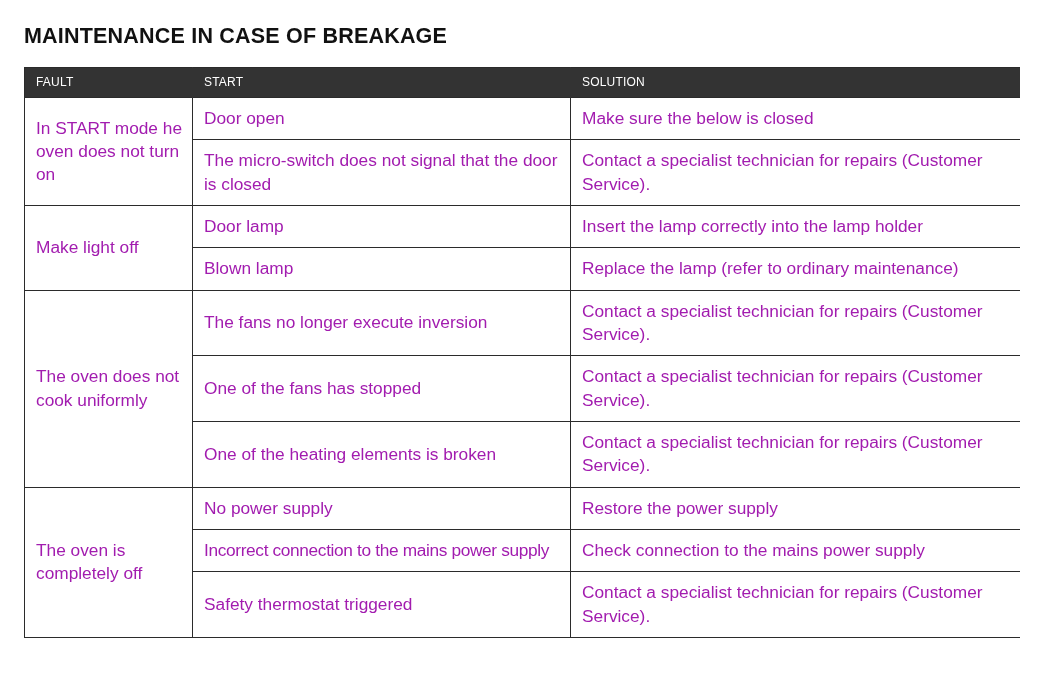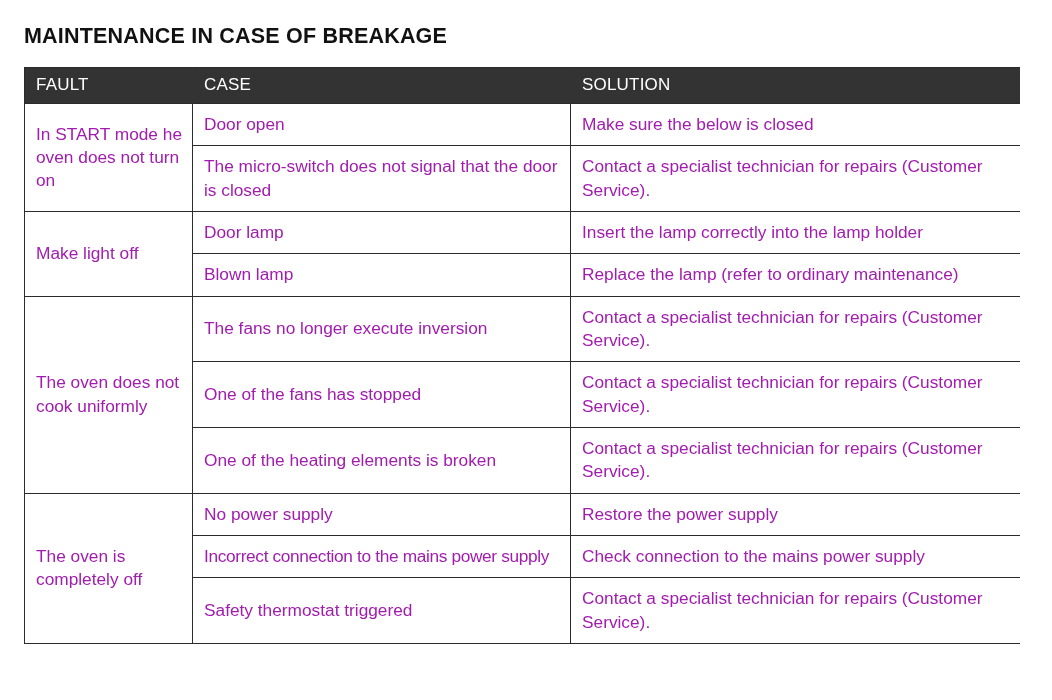--- a/index.html
+++ b/index.html
@@ -39,21 +39,21 @@
     table-layout: fixed;
     border: 1.5px solid #2b2b2b;
   }
   table#fault-table col.c-fault { width: 168px; }
   table#fault-table col.c-cause { width: 378px; }
   table#fault-table col.c-solution { width: 460px; }
   table#fault-table thead th {
     background: #333333;
     color: #ffffff;
     font-weight: normal;
-    font-size: 17px;
+    font-size: 12px;
     text-align: left;
     padding: 7px 10px 8px 11px;
     border-right: 1.5px solid #333333;
     letter-spacing: 0.2px;
   }
   table#fault-table thead th:last-child { border-right: none; }
   table#fault-table td {
     border: 1.5px solid #2b2b2b;
     font-size: 17.3px;
     line-height: 1.35;
@@ -74,21 +74,21 @@
 
   <table id="fault-table">
     <colgroup>
       <col class="c-fault">
       <col class="c-cause">
       <col class="c-solution">
     </colgroup>
     <thead>
       <tr>
         <th>FAULT</th>
-        <th>CASE</th>
+        <th>START</th>
         <th>SOLUTION</th>
       </tr>
     </thead>
     <tbody>
 
       <tr>
         <td class="fault-cell" rowspan="2">In START mode he oven does not turn on</td>
         <td>Door open</td>
         <td>Make sure the below is closed</td>
       </tr>

